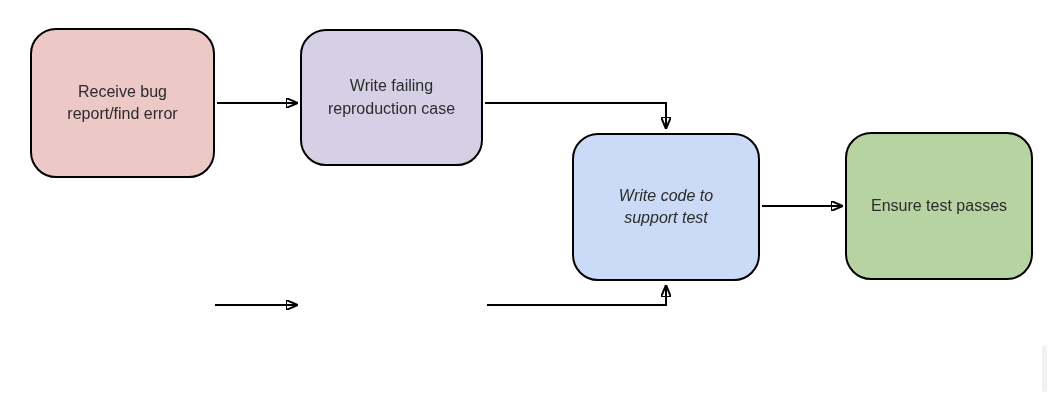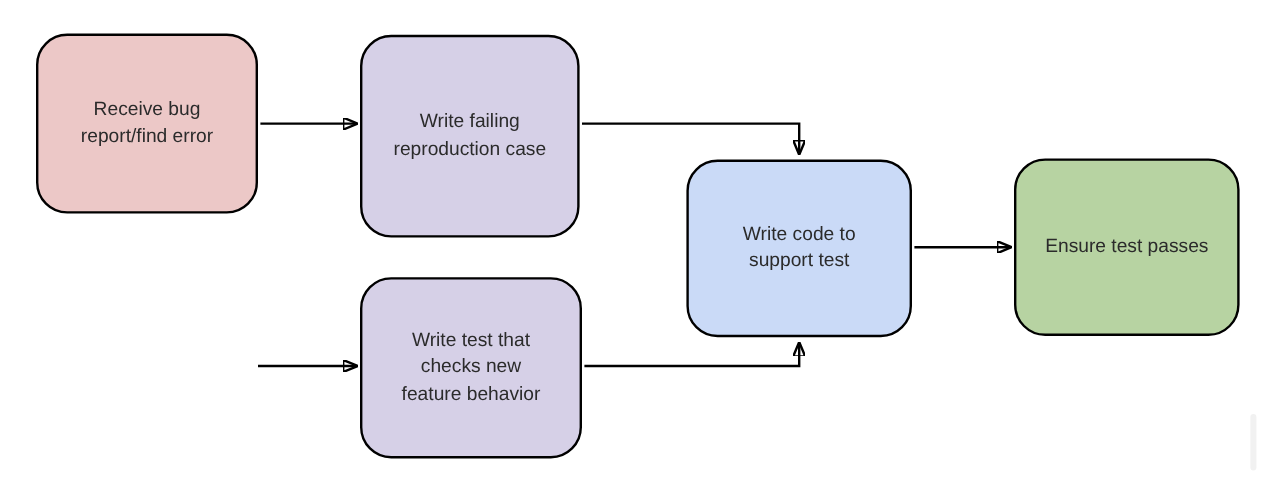--- a/index.html
+++ b/index.html
@@ -69,33 +69,28 @@
     <path d="M215 305 H 297" marker-end="url(#arrowhead)"></path>
     <path d="M487 305 H 666 V 286" marker-end="url(#arrowhead)"></path>
     <path d="M762 206 H 842" marker-end="url(#arrowhead)"></path>
   </svg>
 
   <div class="node" style="left: 30px; top: 28px; width: 185px; height: 150px; background-color: rgb(236, 200, 199);">
     <span class="node-label">Receive bug
 report/find error</span>
   </div>
 
-  <div class="node" style="left: 300px; top: 29px; width: 183px; height: 169px; background-color: rgb(214, 208, 231);">
+  <div class="node" style="left: 300px; top: 29px; width: 183px; height: 137px; background-color: rgb(214, 208, 231);">
     <span class="node-label">Write failing
 reproduction case</span>
   </div>
 
 
-  <div class="node" style="left: 300px; top: 231px; width: 185px; height: 151px; background-color: rgb(214, 208, 231);">
-    <span class="node-label">Write test that
-checks new
-feature behavior</span>
-  </div>
 
-  <div class="node" style="left: 572px; top: 133px; width: 188px; height: 148px; background-color: rgb(202, 218, 247);">
+  <div class="node" style="left: 572px; top: 133px; width: 188px; height: 148px; background-color: rgb(202, 218, 247); font-style: italic;">
     <span class="node-label">Write code to
 support test</span>
   </div>
 
   <div class="node" style="left: 845px; top: 132px; width: 188px; height: 148px; background-color: rgb(183, 211, 162); align-items: center;">
     <span class="node-label">Ensure test passes</span>
   </div>
 
   <div class="scrollbar-thumb"></div>
 

